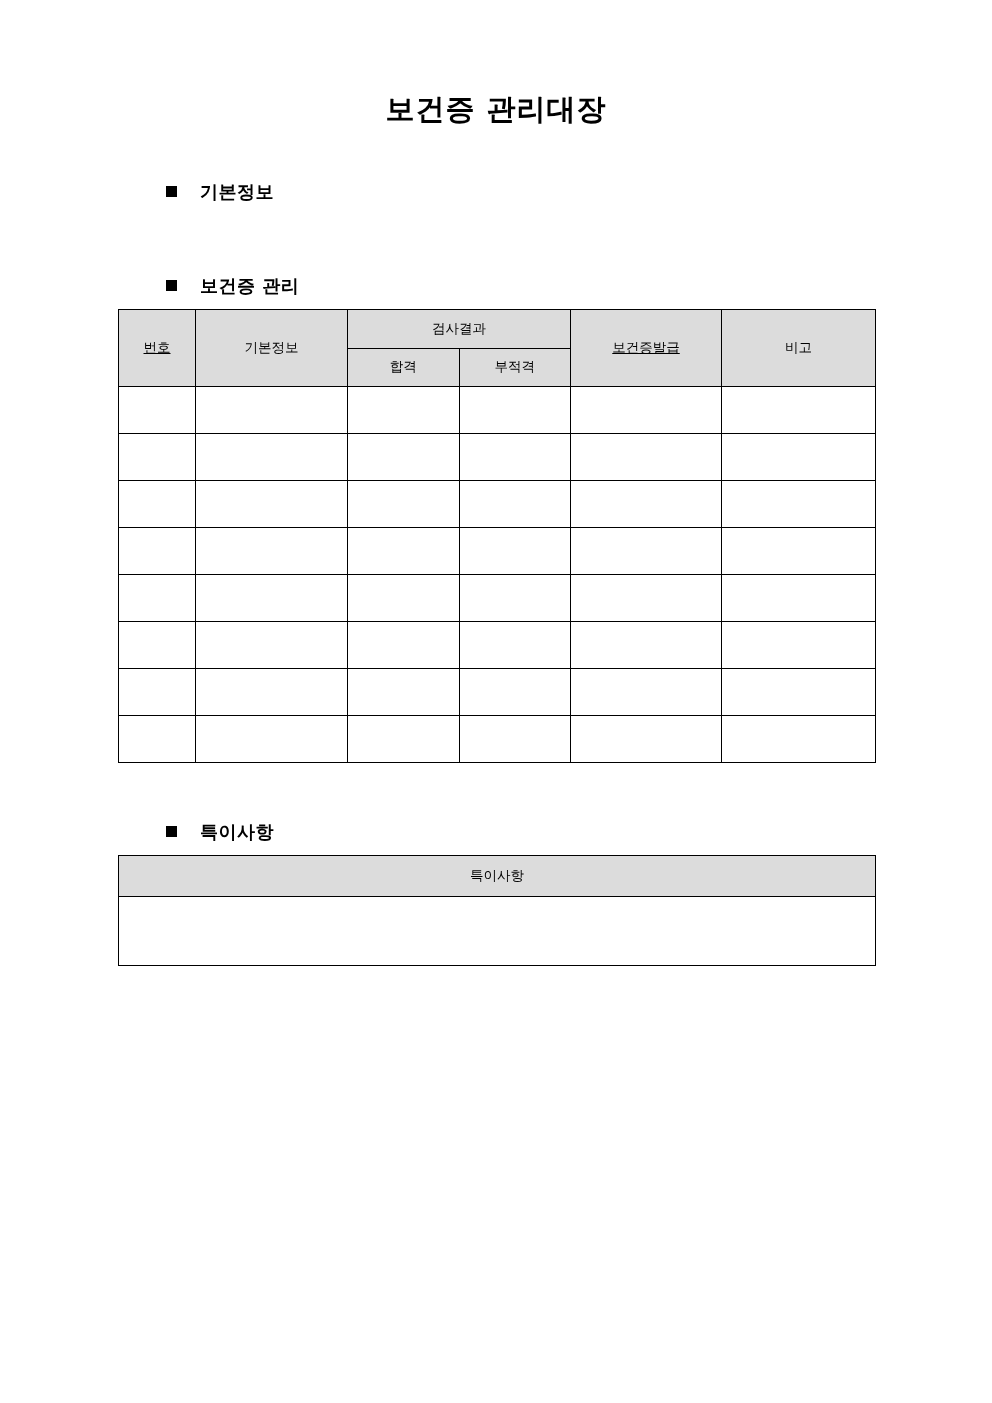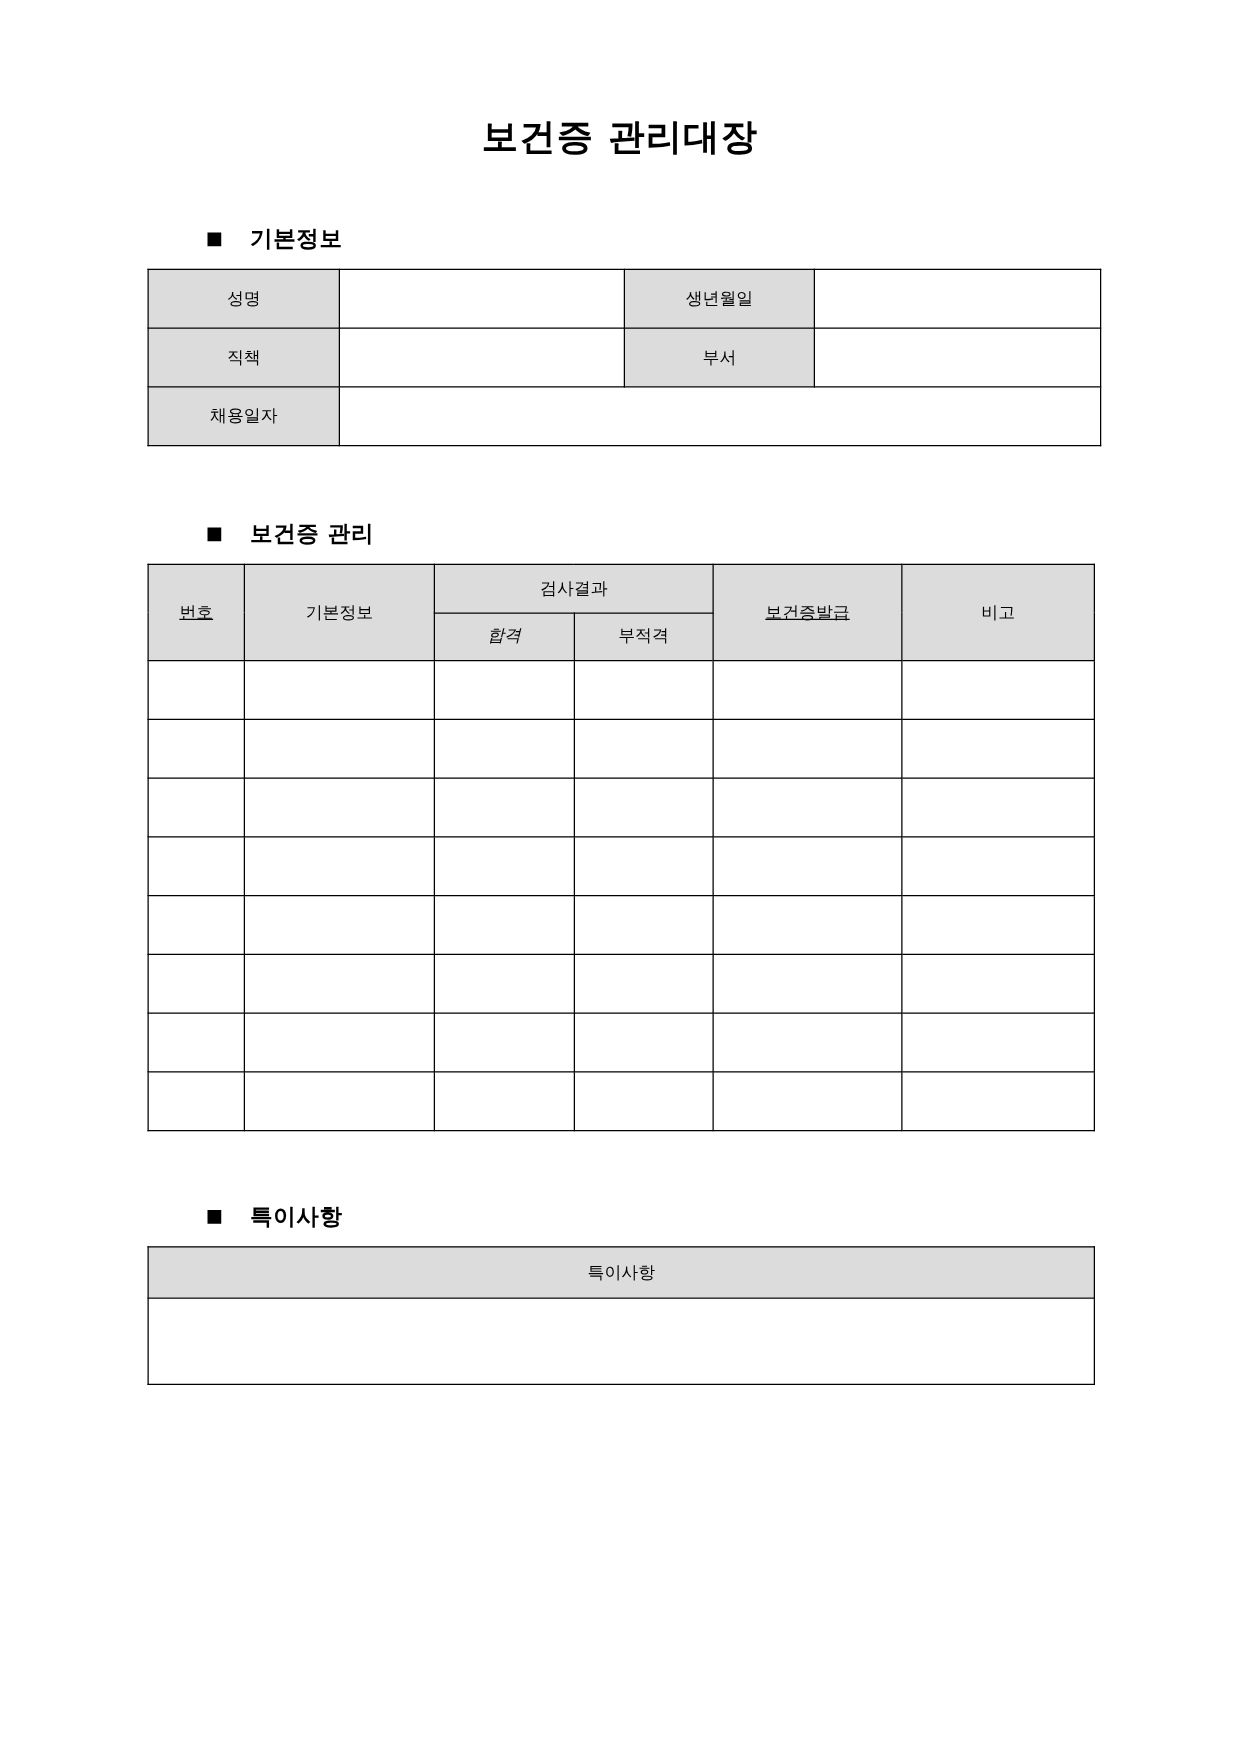--- a/index.html
+++ b/index.html
@@ -95,21 +95,21 @@
   
   #basic-info-table td { height: 46px; }
   .bi-label { width: 152px; }
   .bi-value1 { width: 227px; }
   .bi-label2 { width: 151px; }
   .bi-value2 { width: 228px; }
 
   
   #cert-table .col-no      { width: 76px; text-decoration: underline; }
   #cert-table .col-date    { width: 151px; }
-  #cert-table .col-pass    { width: 115px; font-style: italic; }
+  #cert-table .col-pass    { width: 115px; }
   #cert-table .col-fail    { width: 113px; }
   #cert-table .col-issue   { width: 150px; text-decoration: underline; }
   #cert-table .col-remark  { width: 153px; }
 
   #cert-table thead .grp-row td { height: 38px; margin-top: 27px; }
   #cert-table thead .sub-row td { height: 37px; }
   #cert-table tbody td { height: 46px; }
 
   
   #notes-table .notes-head td { height: 40px; }
@@ -126,40 +126,20 @@
 
   <div class="section">
 
     <div class="section-heading">
       <span class="bullet-square"></span>
       <span class="section-heading-text">기본정보</span>
     </div>
 
     <div class="gap-head-to-table"></div>
 
-    <table class="form-table" id="basic-info-table">
-      <tbody>
-        <tr>
-          <td class="hdr-cell bi-label">성명</td>
-          <td class="blank-cell bi-value1"></td>
-          <td class="hdr-cell bi-label2">생년월일</td>
-          <td class="blank-cell bi-value2"></td>
-        </tr>
-        <tr>
-          <td class="hdr-cell bi-label">직책</td>
-          <td class="blank-cell bi-value1"></td>
-          <td class="hdr-cell bi-label2">부서</td>
-          <td class="blank-cell bi-value2"></td>
-        </tr>
-        <tr>
-          <td class="hdr-cell bi-label">채용일자</td>
-          <td class="blank-cell" colspan="3"></td>
-        </tr>
-      </tbody>
-    </table>
   </div>
 
   <div class="gap-s1-to-s2"></div>
 
   <div class="section">
 
     <div class="section-heading">
       <span class="bullet-square"></span>
       <span class="section-heading-text">보건증 관리</span>
     </div>

